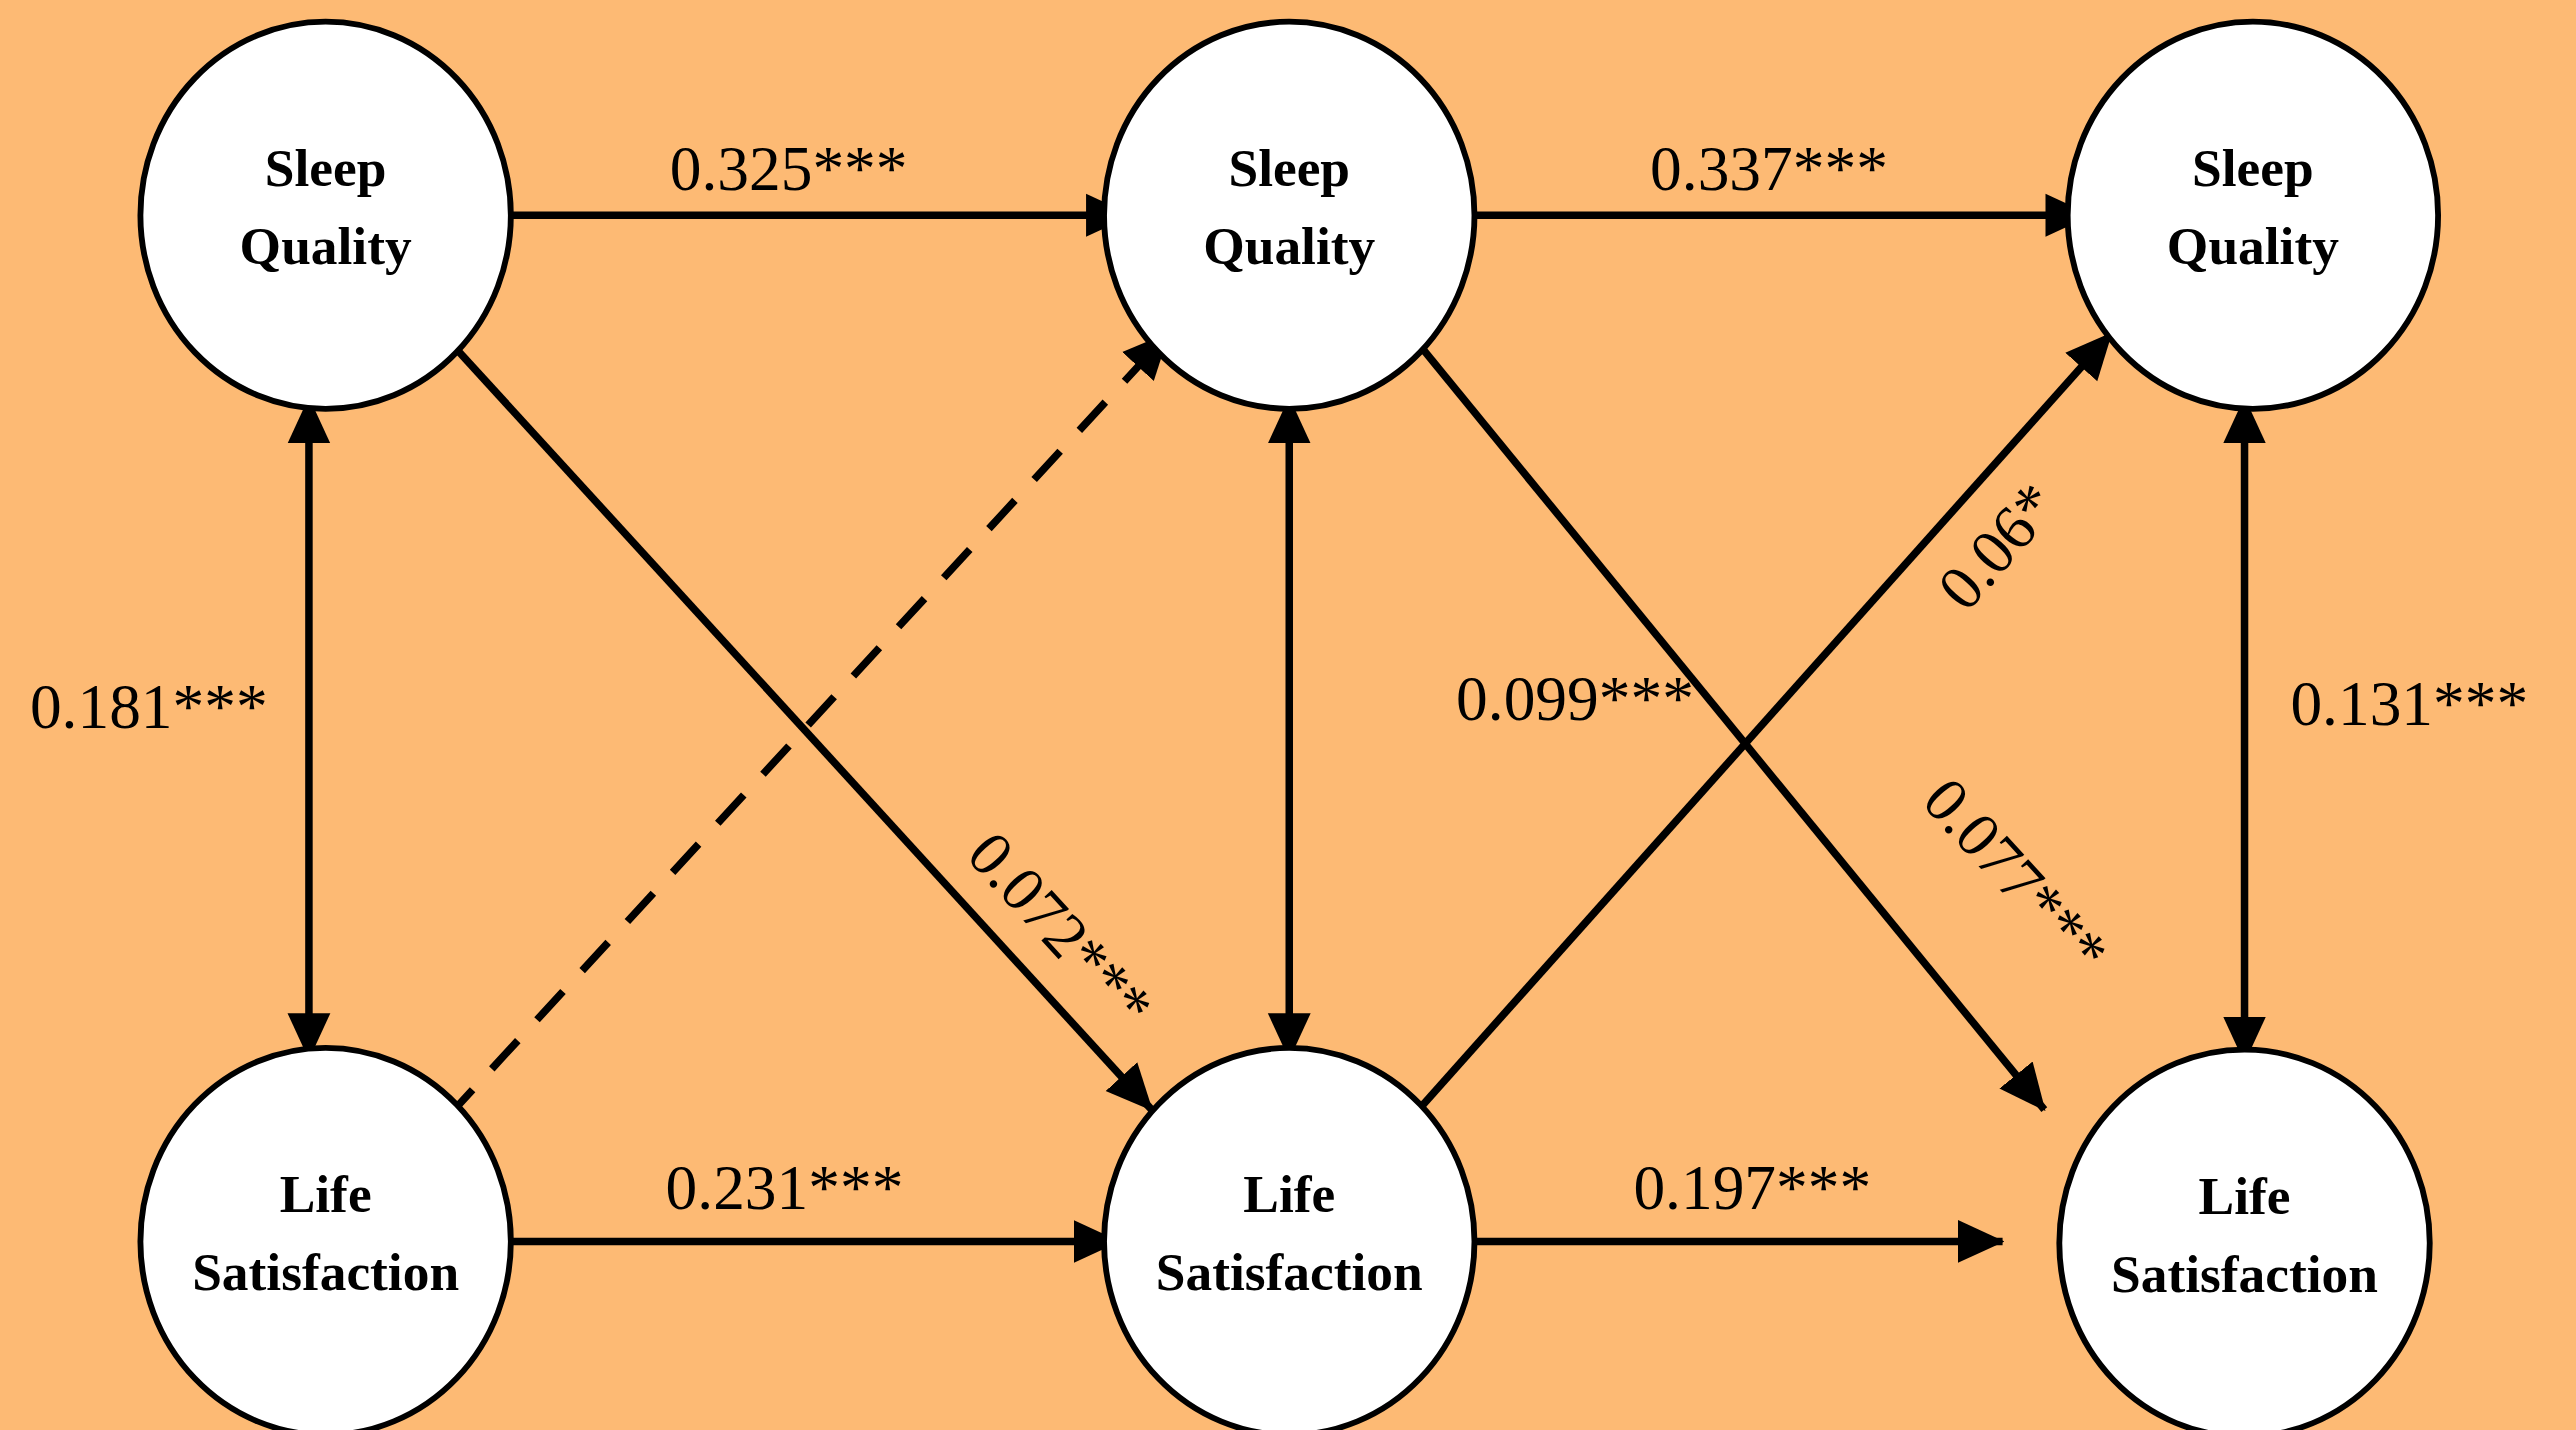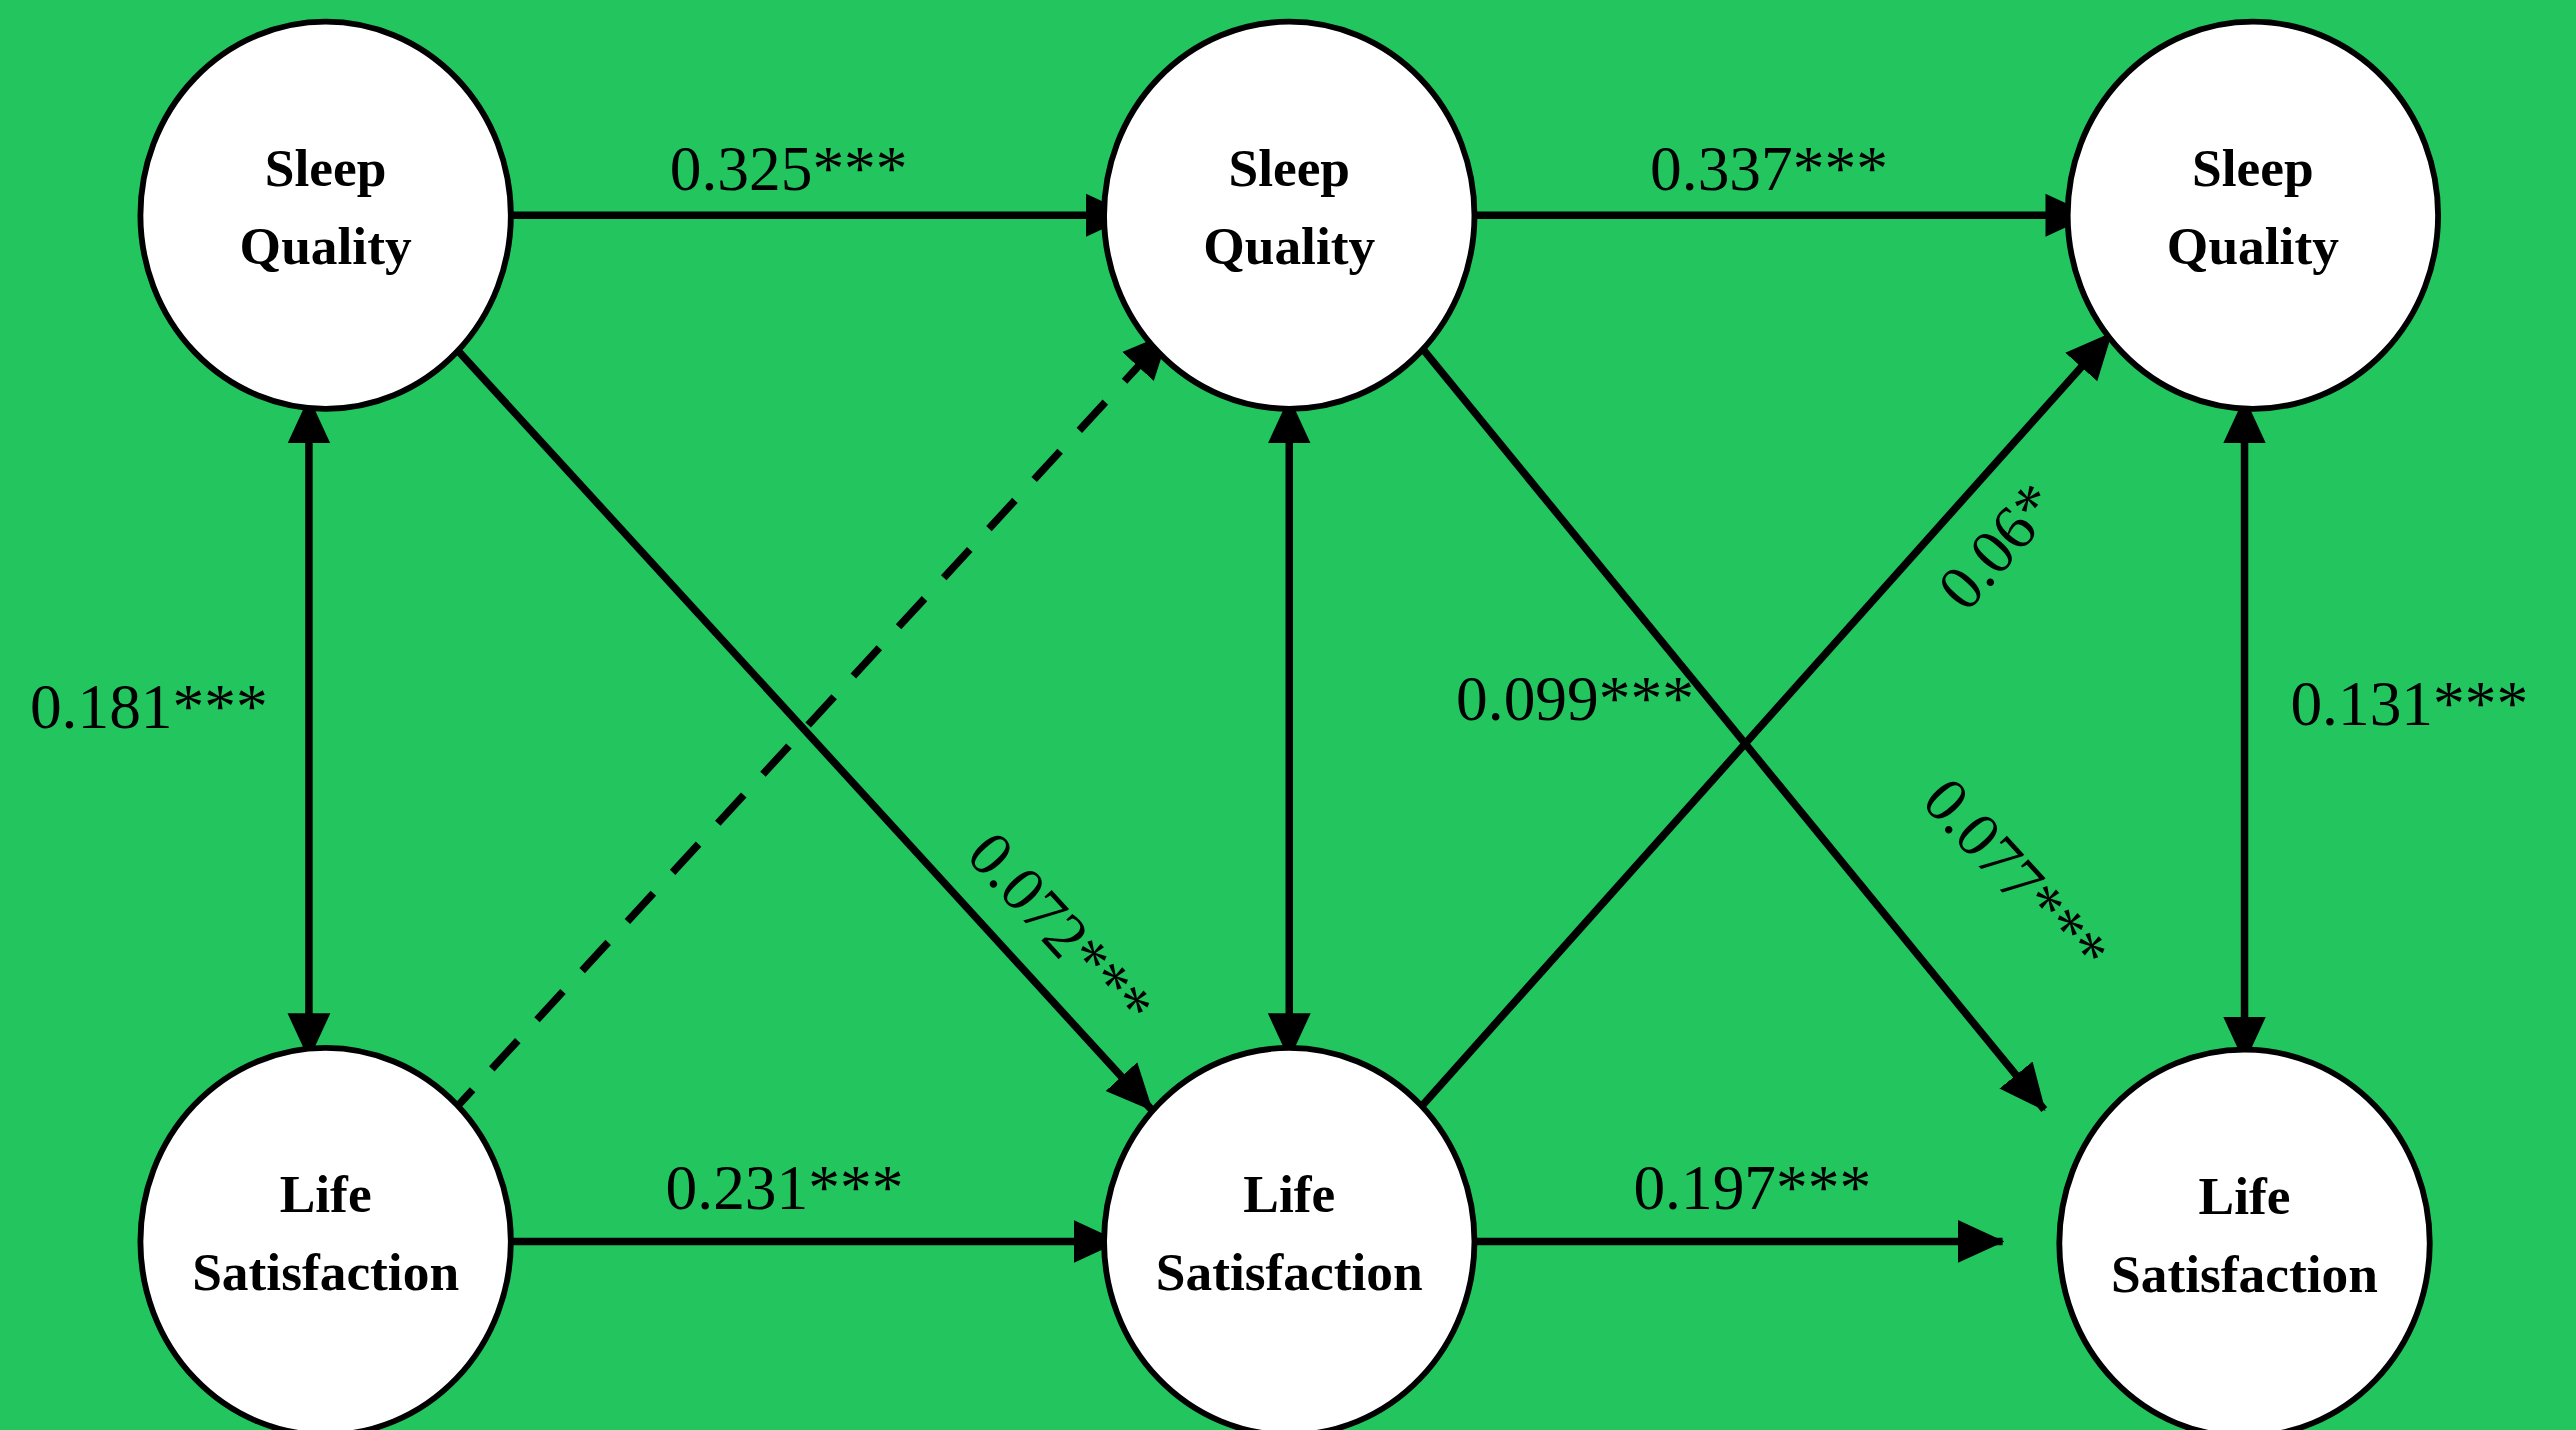--- a/index.html
+++ b/index.html
@@ -11,21 +11,21 @@
   body {
     width: 2576px;
     height: 1430px;
     overflow: hidden;
     font-family: "Liberation Serif", "DejaVu Serif", serif;
   }
   #diagram-root {
     position: relative;
     width: 2576px;
     height: 1430px;
-    background: #22c55e;
+    background: #fdba74;
   }
   svg#cld-svg {
     display: block;
     width: 2576px;
     height: 1430px;
   }
   .node-ellipse {
     fill: #ffffff;
     stroke: #000000;
     stroke-width: 7;

